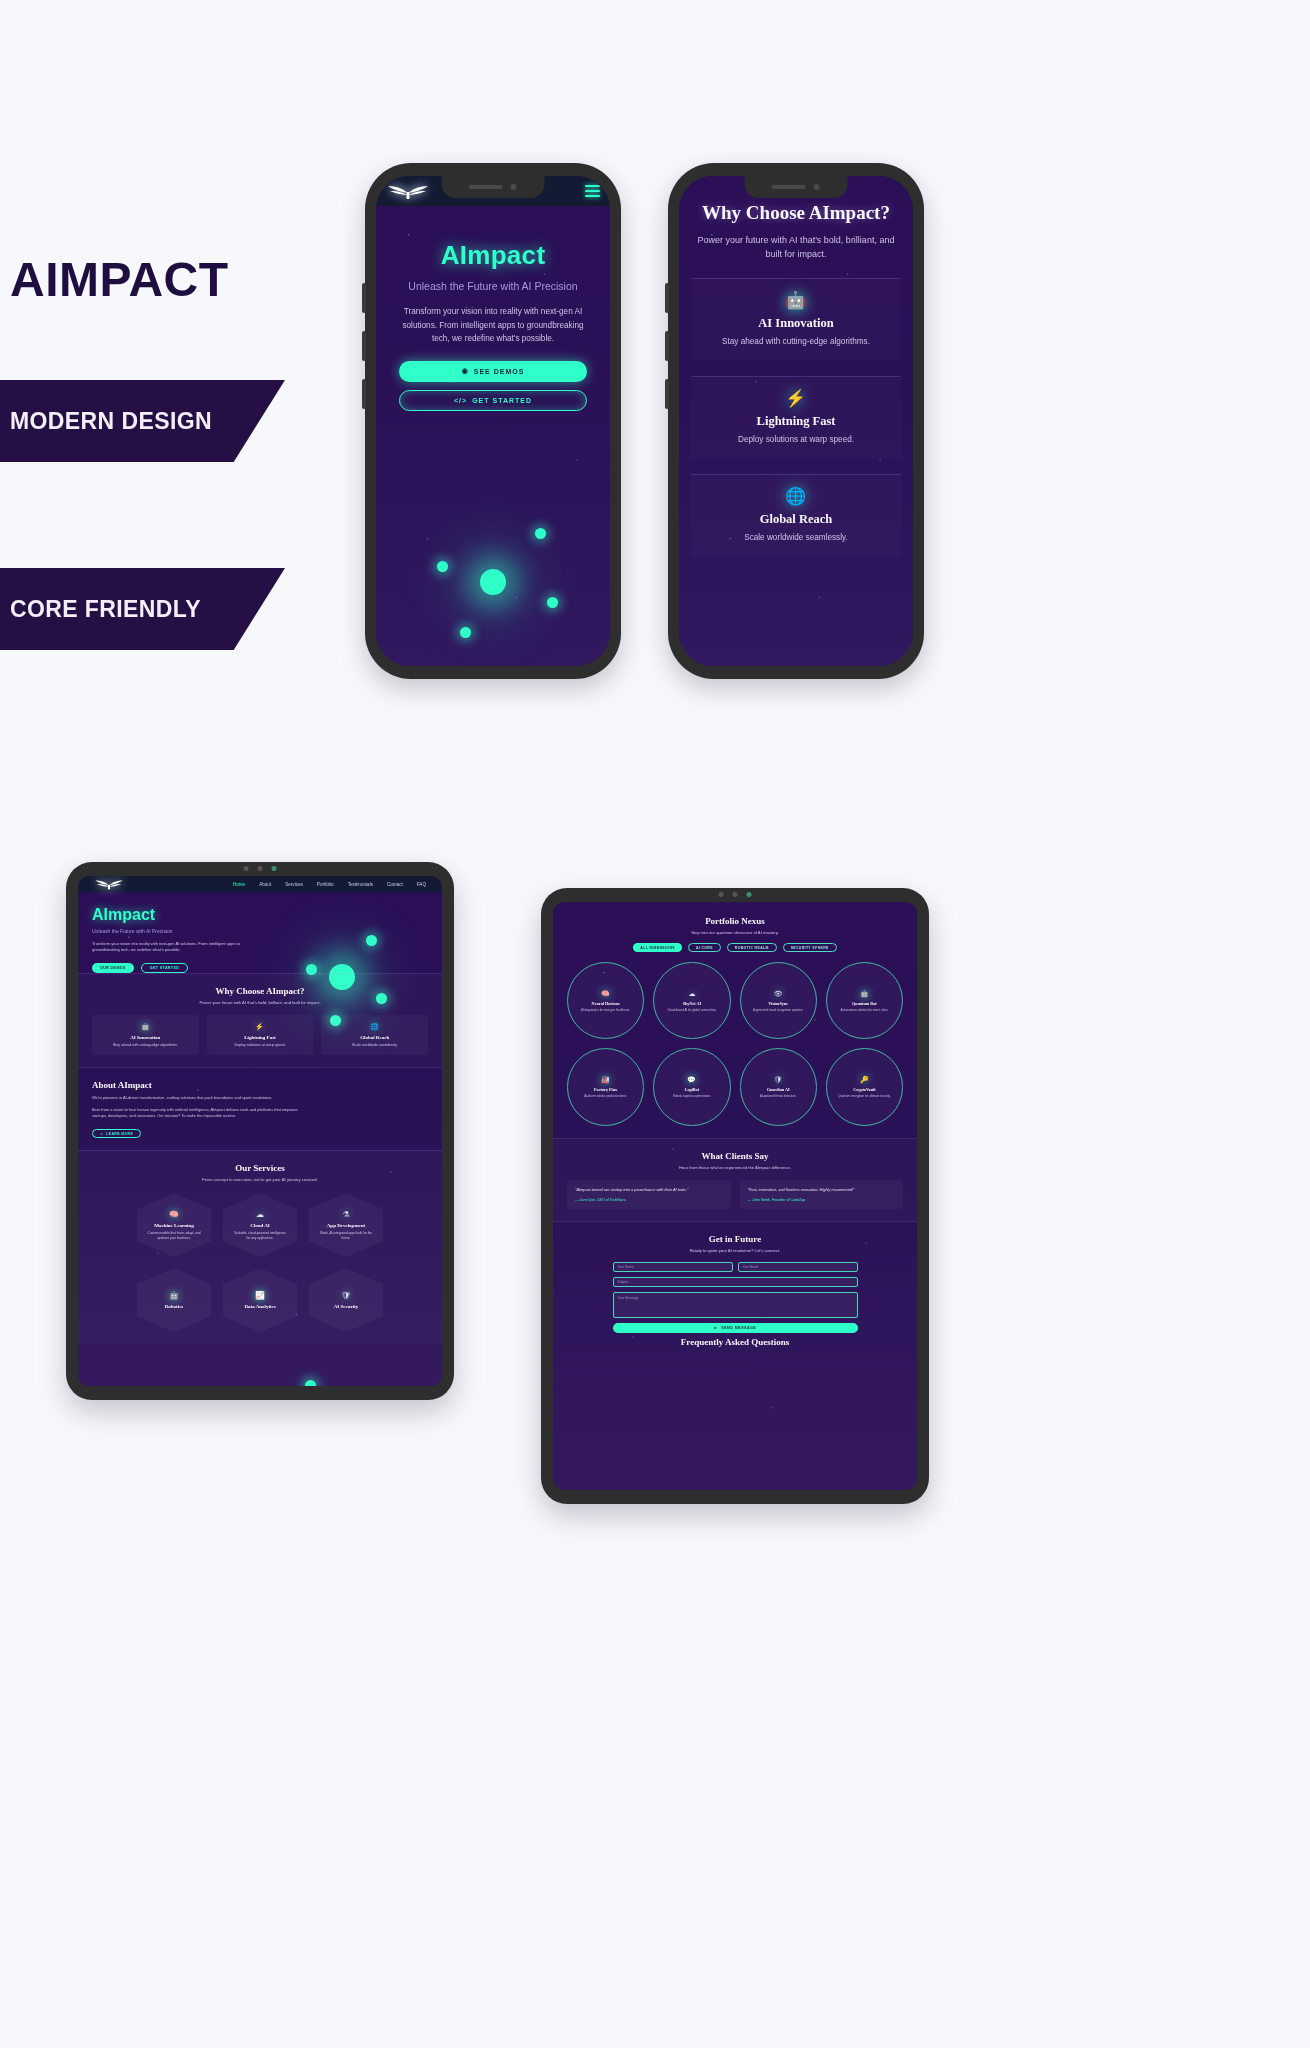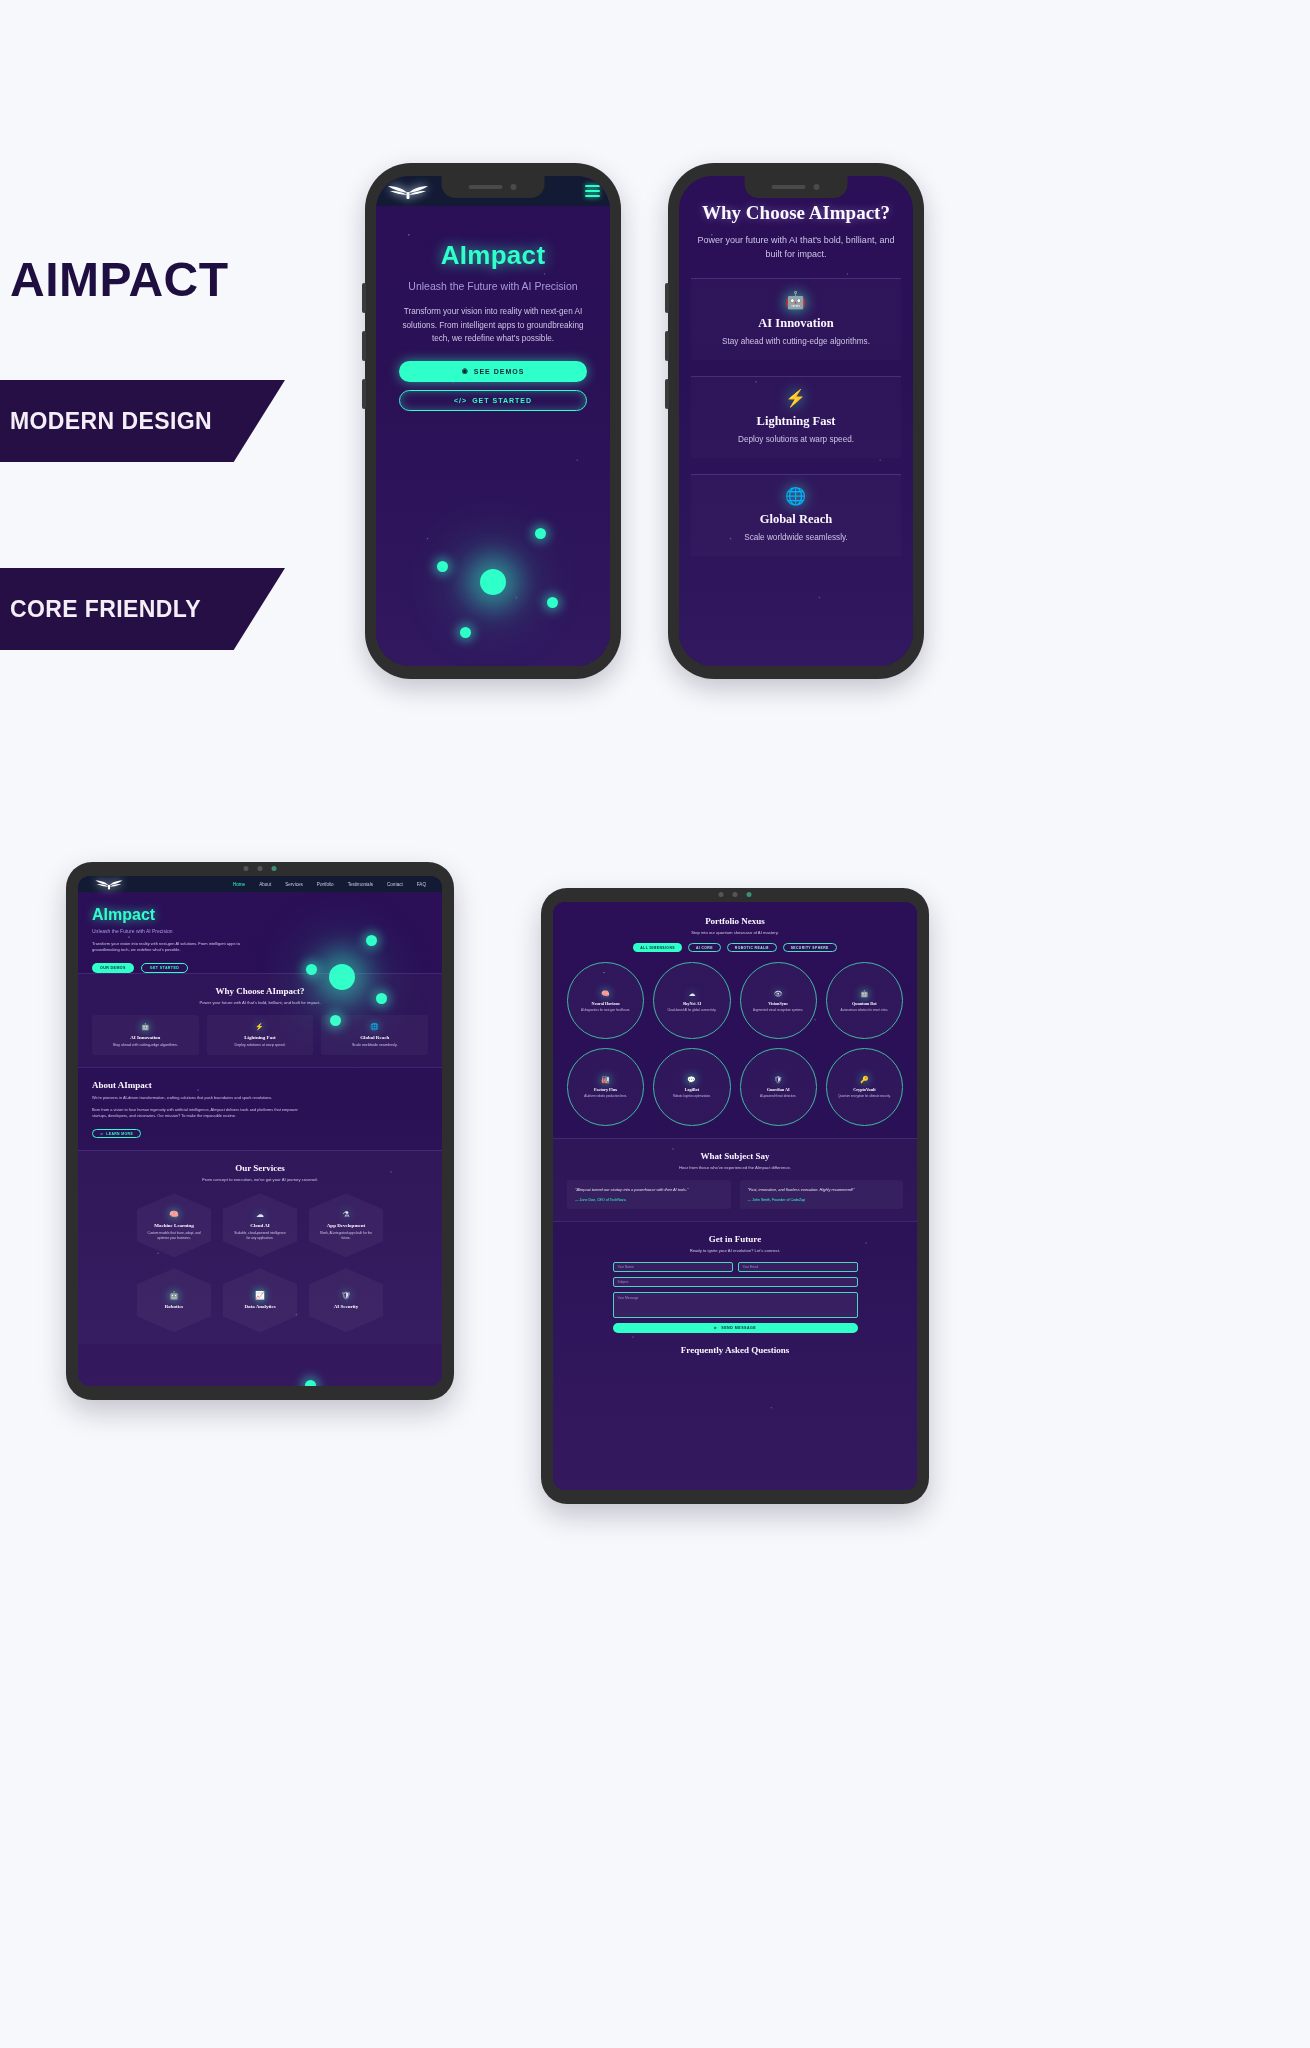--- a/index.html
+++ b/index.html
@@ -227,21 +227,21 @@
 
   .formwrap { margin-top:9px; display:flex; flex-direction:column; gap:5px; align-items:center; }
   .formrow { display:flex; gap:5px; width:245px; }
   .fld { flex:1; height:10px; border:.7px solid #4ad7bb; border-radius:2px;
     background:rgba(255,255,255,.05); display:flex; align-items:center; padding:0 4px;
     font-size:3.3px; color:#9b90c4; }
   .fld.area { height:26px; align-items:flex-start; padding-top:3px; }
   .sendbtn { width:245px; height:10px; background:#2fffc8; color:#14243a; border-radius:5px;
     display:flex; align-items:center; justify-content:center; gap:4px;
     font-size:3.6px; font-weight:bold; letter-spacing:.5px; }
-  .faq-h { margin-top:12px; text-align:center; font-family:"Liberation Serif",serif;
+  .faq-h { margin-top:4px; text-align:center; font-family:"Liberation Serif",serif;
     font-weight:bold; font-size:9px; color:#fbf7ff; }
 
   .tcluster { position:absolute; right:40px; top:44px; width:120px; height:110px; z-index:3; }
   .tcluster2 { position:absolute; right:70px; top:286px; width:120px; height:110px; z-index:3; }
 </style>
 </head>
 <body>
 
 <div class="stage">
 
@@ -528,21 +528,21 @@
             </div>
             <div class="circ">
               <div class="ic">🔑</div>
               <div class="tt">CryptoVault</div>
               <div class="td">Quantum encryption for ultimate security.</div>
             </div>
           </div>
         </div>
 
         <div class="tsection alt">
-          <h2>What Subject Say</h2>
+          <h2>What Clients Say</h2>
           <div class="tcap">Hear from those who've experienced the AImpact difference.</div>
           <div class="quotes">
             <div class="quote">
               <div class="qt">"AImpact turned our startup into a powerhouse with their AI tools."</div>
               <div class="qa">— Jane Doe, CEO of TechNova</div>
             </div>
             <div class="quote">
               <div class="qt">"Fast, innovative, and flawless execution. Highly recommend!"</div>
               <div class="qa">— John Smith, Founder of CodeZap</div>
             </div>

